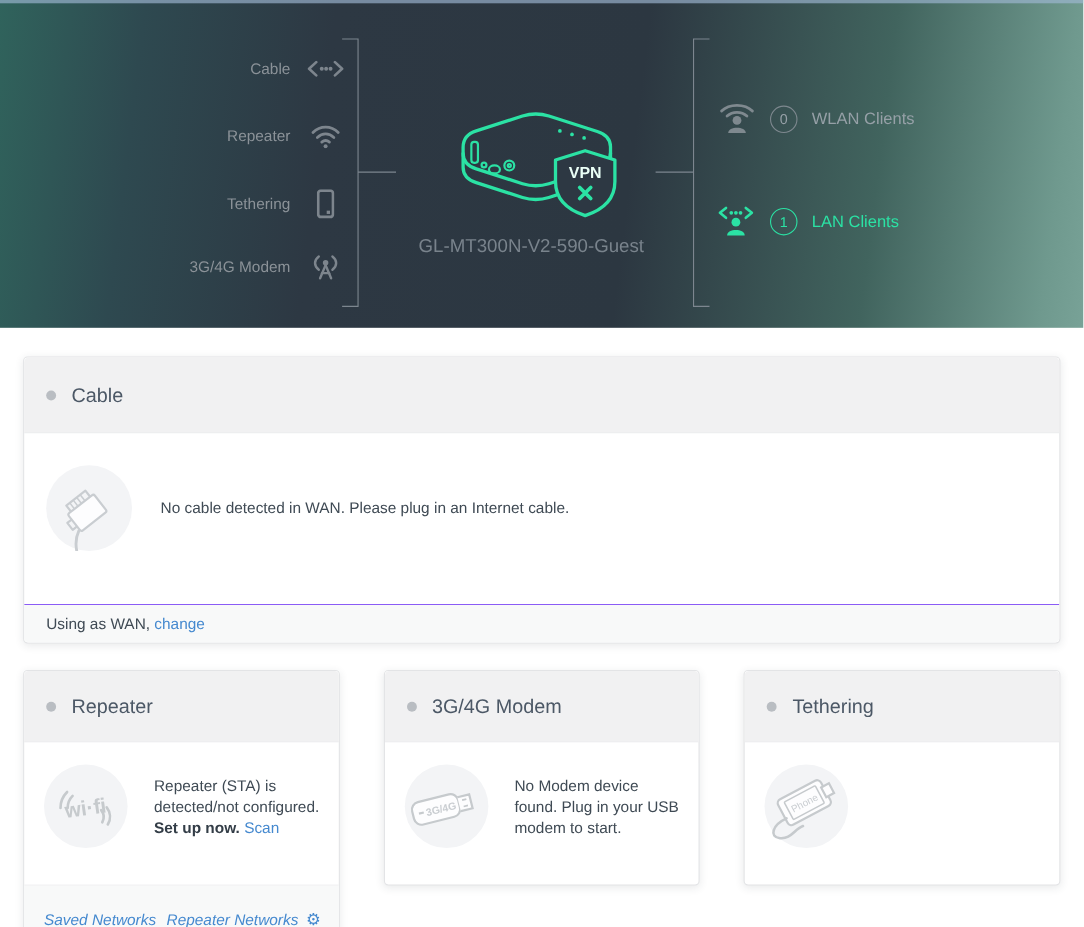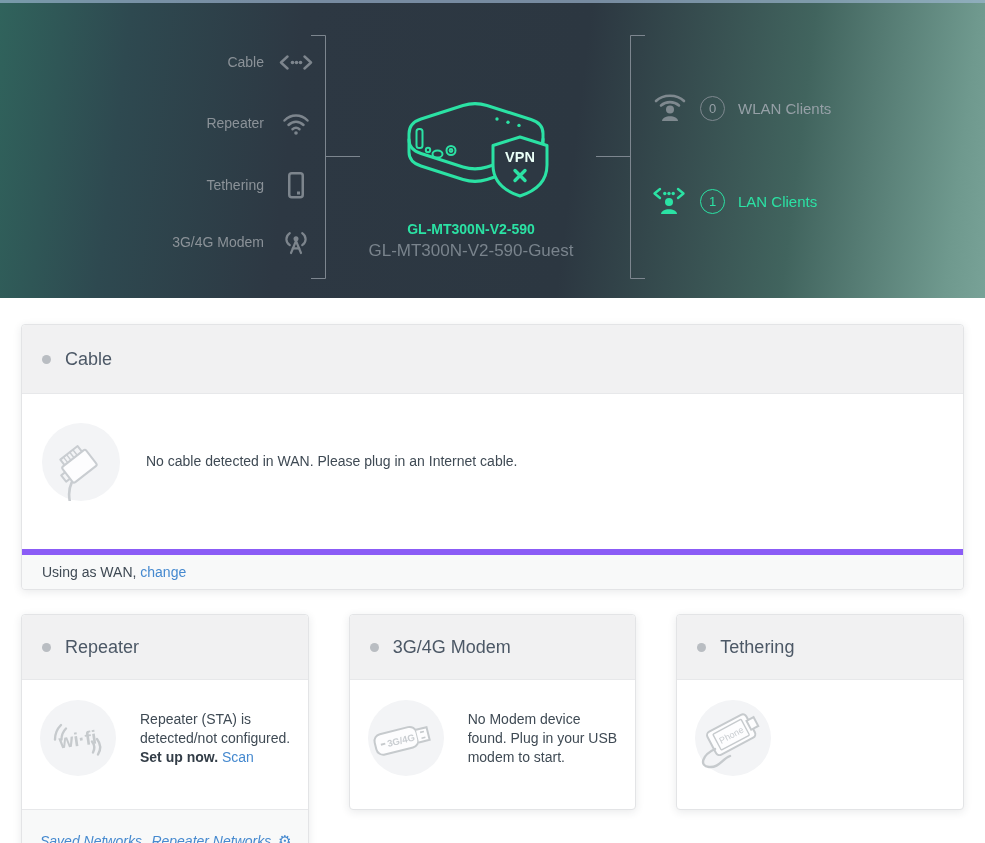--- a/index.html
+++ b/index.html
@@ -12,21 +12,21 @@
   .hero::before { content:""; position:absolute; top:0; left:0; right:0; height:3px;
     background:rgba(160,185,212,0.65); }
 
   .hdr-menu-row { position:absolute; left:0; width:314px; height:30px;
     display:flex; align-items:center; justify-content:flex-end; }
   .hdr-menu-label { font-size:14px; color:#8b9298; margin-right:14px; }
   .hdr-menu-icon { width:36px; display:flex; justify-content:center; align-items:center; }
 
   .bracket-layer { position:absolute; inset:0; }
 
-  .hdr-center { position:absolute; left:366px; top:90px; width:210px; text-align:center; }
+  .hdr-center { position:absolute; left:378px; top:90px; width:210px; text-align:center; }
   .device-name { margin-top:12px; font-size:14px; font-weight:bold; color:#2be2a4; }
   .guest-name  { margin-top:4px;  font-size:17px; color:#79838c; }
 
   .client-row { position:absolute; left:649px; height:34px; display:flex; align-items:center; }
   .client-icon { width:42px; display:flex; justify-content:center; }
   .client-badge { width:25px; height:25px; margin-left:9px; border-radius:50%;
     border:1px solid; display:flex; align-items:center; justify-content:center;
     font-size:13px; }
   .client-label { margin-left:13px; font-size:15px; }
   .client-inactive .client-badge { border-color:#7e888f; color:#96a0a7; }
@@ -44,21 +44,21 @@
     margin-right:14px; flex:none; }
   .card-title { font-size:18px; color:#4c5866; }
 
   .circle-icon { border-radius:50%; background:#f3f4f6; flex:none;
     display:flex; align-items:center; justify-content:center; }
 
   .cable-card { margin:26px 21px 0; }
   .cable-body { display:flex; align-items:flex-start; padding:18px 20px; height:144px;margin-top:11px; }
   .cable-circle { width:78px; height:78px; }
   .cable-msg { margin:30px 0 0 26px; font-size:14px; color:#3f4a54; }
-  .card-foot { background:#f8f9f9; border-top:6px solid #8b5cf6; padding:9px 20px;
+  .card-foot { background:#f8f9f9; border-top:1px solid #8b5cf6; padding:9px 20px;
     font-size:14px; color:#3f4a54; border-radius:0 0 4px 4px; }
   .link { color:#4589cf; cursor:pointer; text-decoration:none; }
 
   .cards-row { display:flex; gap:40px; margin:24px 21px 0; align-items:flex-start; }
   .sub-card { flex:1; }
   .sub-card .card-head { height:65px; }
   .sub-body { display:flex; align-items:center; padding:20px 16px 33px 18px; }
   .sub-circle { width:76px; height:76px; }
   .sub-msg { margin-left:24px; font-size:14px; line-height:19px; color:#3f4a54; }
   .bold-action { font-weight:bold; color:#333d47;margin-top:16px; }
@@ -153,21 +153,20 @@
         <circle cx="116" cy="29" r="1.7"></circle>
           <circle cx="127" cy="32.2" r="1.7"></circle>
           <circle cx="138" cy="35.4" r="1.7"></circle>
       </g>
       <g transform="translate(112,47)">
         <path d="M27,0 L54,8.5 L54,28 C54,43 44,53.5 27,59 C10,53.5 0,43 0,28 L0,8.5 Z" fill="#2d3843" stroke="#2be2a4" stroke-width="3" stroke-linejoin="round"></path>
         <text x="27" y="25" text-anchor="middle" font-size="14.5" font-weight="bold" fill="#eafff7">VPN</text>
         <path d="M22,33.5 L32,43.5 M32,33.5 L22,43.5" stroke="#2be2a4" stroke-width="3.4" stroke-linecap="round"></path>
       </g>
     </svg>
-    <div class="device-name">GL-MT300N-V2-590</div>
     <div class="guest-name">GL-MT300N-V2-590-Guest</div>
   </div>
 
   <div class="client-row client-inactive" style="top:91px">
     <span class="client-icon">
       <svg width="38" height="32" viewBox="0 0 38 32">
         <g stroke="#7f898f" stroke-width="2.6" fill="none" stroke-linecap="round">
           <path d="M5,9 C12,2 26,2 33,9"></path>
             <path d="M10,13.5 C15,9 23,9 28,13.5"></path>
         </g>

